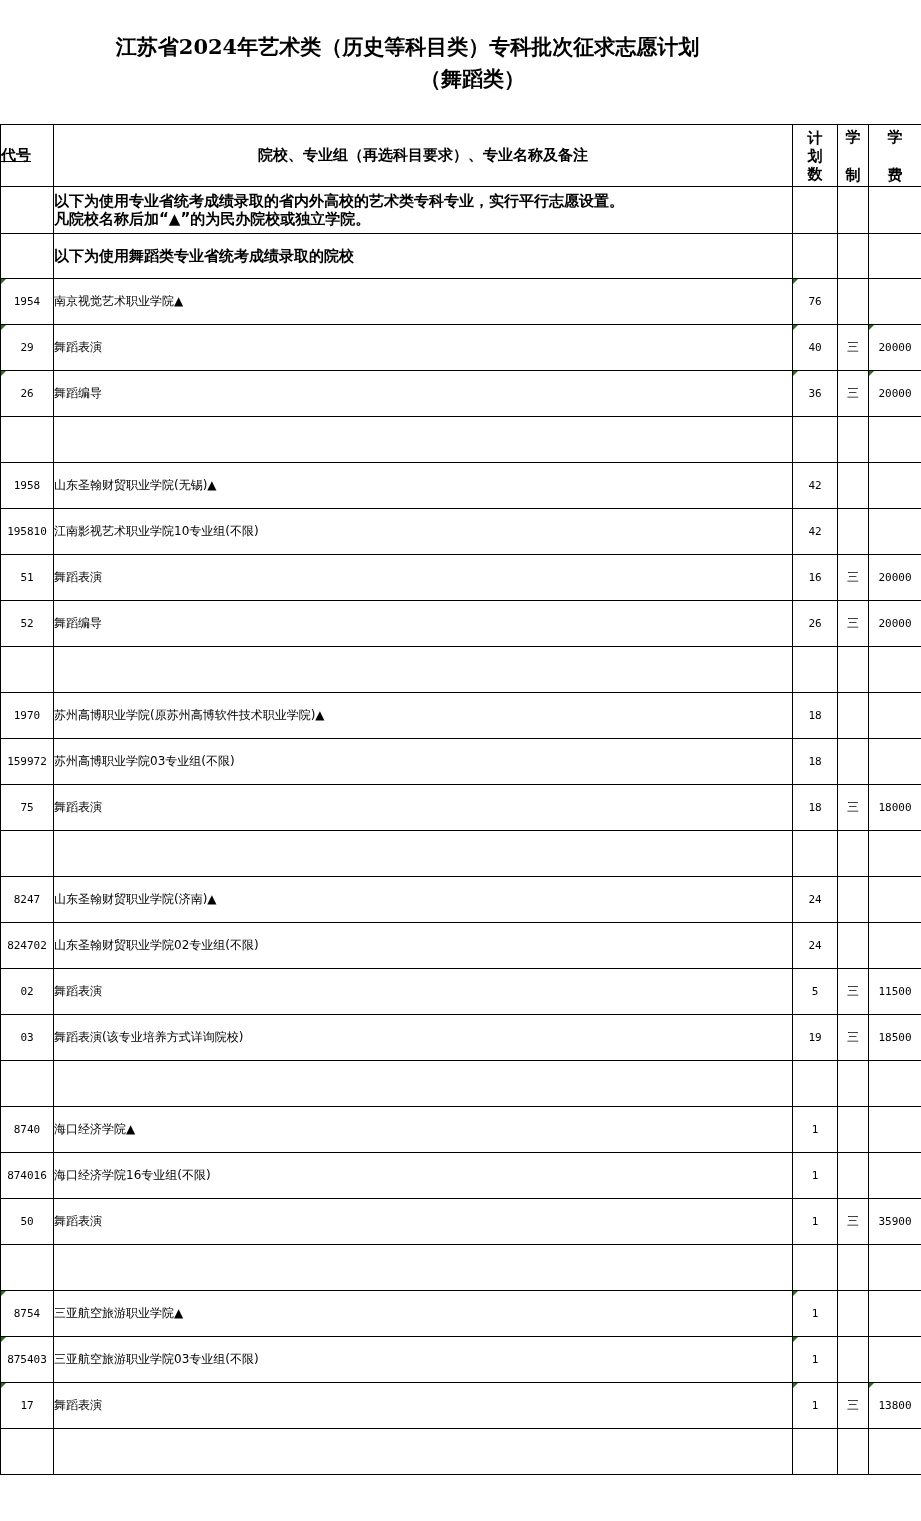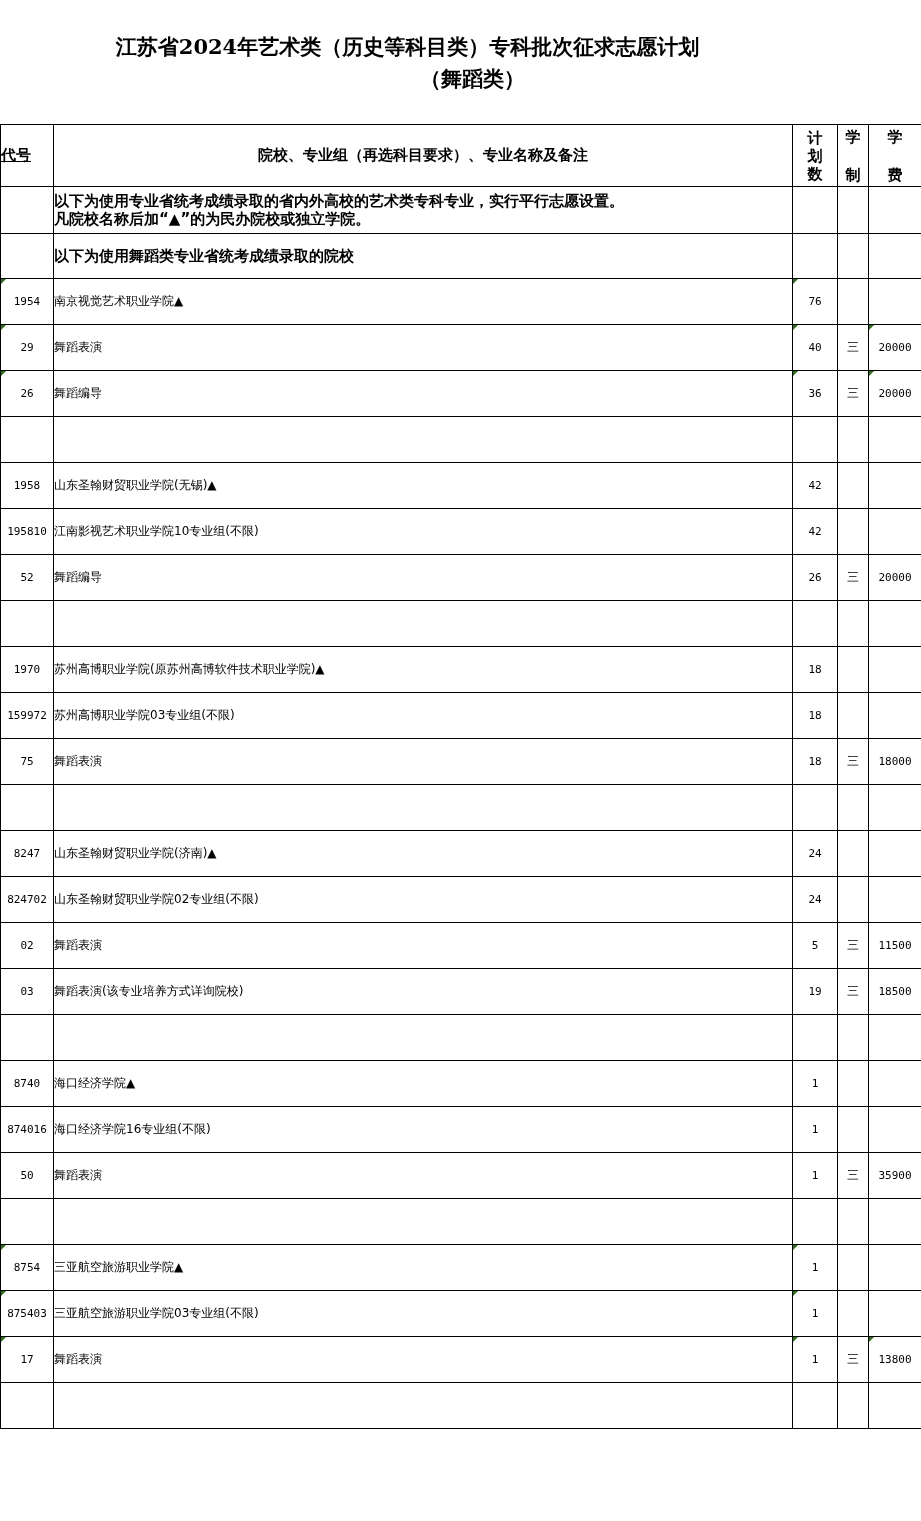--- a/index.html
+++ b/index.html
@@ -135,20 +135,29 @@
       <tr class="data-row">
         <td class="code"><span>195810</span></td>
         <td class="name">
           <div>江南影视艺术职业学院10专业组(不限)</div>
         </td>
         <td class="plan"><span>42</span></td>
         <td class="years"><span></span></td>
         <td class="fee"><span></span></td>
       </tr>
       <tr class="data-row">
+        <td class="code"><span>51</span></td>
+        <td class="name">
+          <div>舞蹈表演</div>
+        </td>
+        <td class="plan"><span>16</span></td>
+        <td class="years"><span>三</span></td>
+        <td class="fee"><span>20000</span></td>
+      </tr>
+      <tr class="data-row">
         <td class="code"><span>52</span></td>
         <td class="name">
           <div>舞蹈编导</div>
         </td>
         <td class="plan"><span>26</span></td>
         <td class="years"><span>三</span></td>
         <td class="fee"><span>20000</span></td>
       </tr>
       <tr class="data-row">
         <td class="code"><span></span></td>

